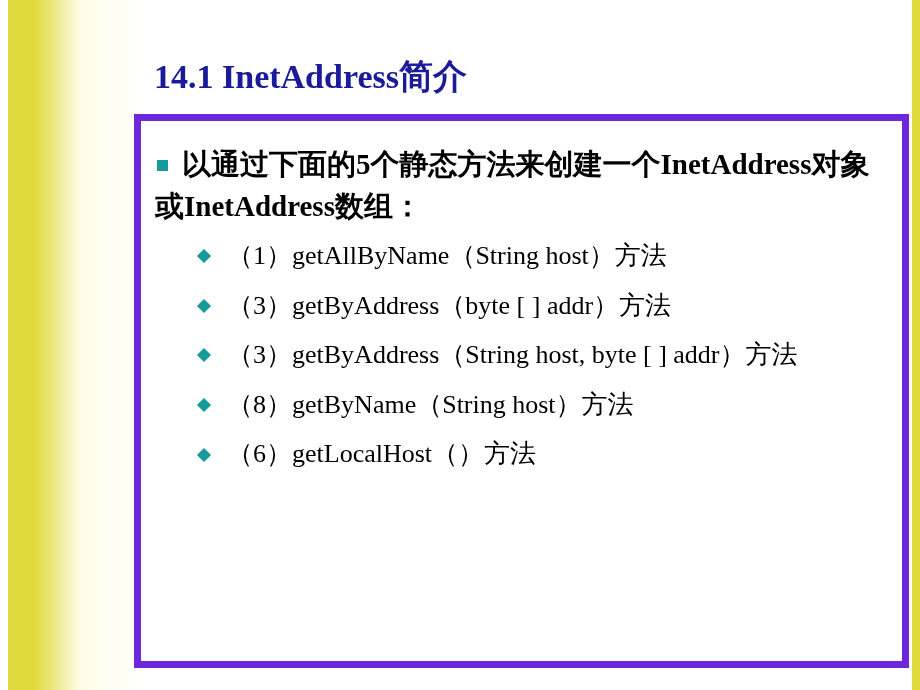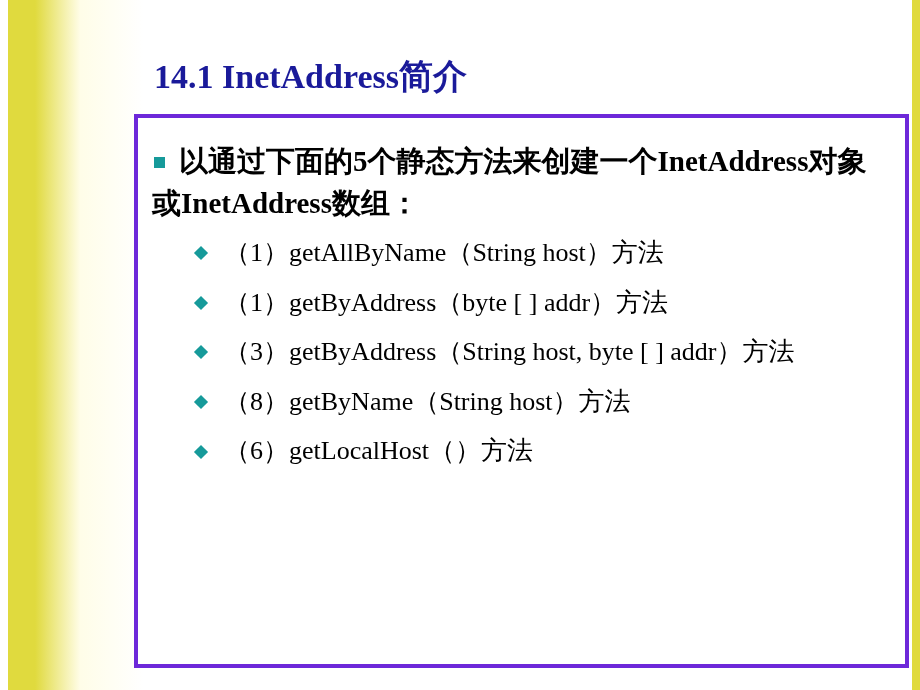--- a/index.html
+++ b/index.html
@@ -16,21 +16,21 @@
     font-size: 34px;
     font-weight: bold;
     padding: 30px 0 0 130px;
   }
   .box {
     position: absolute;
     top: 90px;
     left: 110px;
     width: 775px;
     height: 554px;
-    border: 4px solid #6d28d9;
+    border: 7px solid #6d28d9;
     background: #ffffff;
     padding: 14px 10px 10px 6px;
   }
   .main-item {
     color: #000;
     font-size: 29px;
     font-weight: bold;
     line-height: 1.45;
     margin-bottom: 6px;
   }
@@ -70,21 +70,21 @@
 
   <div class="main-item">
     <span class="square-bullet"></span><span>以通过下面的5个静态方法来创建一个InetAddress对象或InetAddress数组：</span>
   </div>
 
   <div class="sub-list">
     <div class="sub-item">
       <span class="diamond-bullet"></span><span>（1）getAllByName（String host）方法</span>
     </div>
     <div class="sub-item">
-      <span class="diamond-bullet"></span><span>（1）getByAddress（byte [ ] addr）方法</span>
+      <span class="diamond-bullet"></span><span>（3）getByAddress（byte [ ] addr）方法</span>
     </div>
     <div class="sub-item">
       <span class="diamond-bullet"></span><span>（3）getByAddress（String host, byte [ ] addr）方法</span>
     </div>
     <div class="sub-item">
       <span class="diamond-bullet"></span><span>（8）getByName（String host）方法</span>
     </div>
     <div class="sub-item">
       <span class="diamond-bullet"></span><span>（6）getLocalHost（）方法</span>
     </div>

